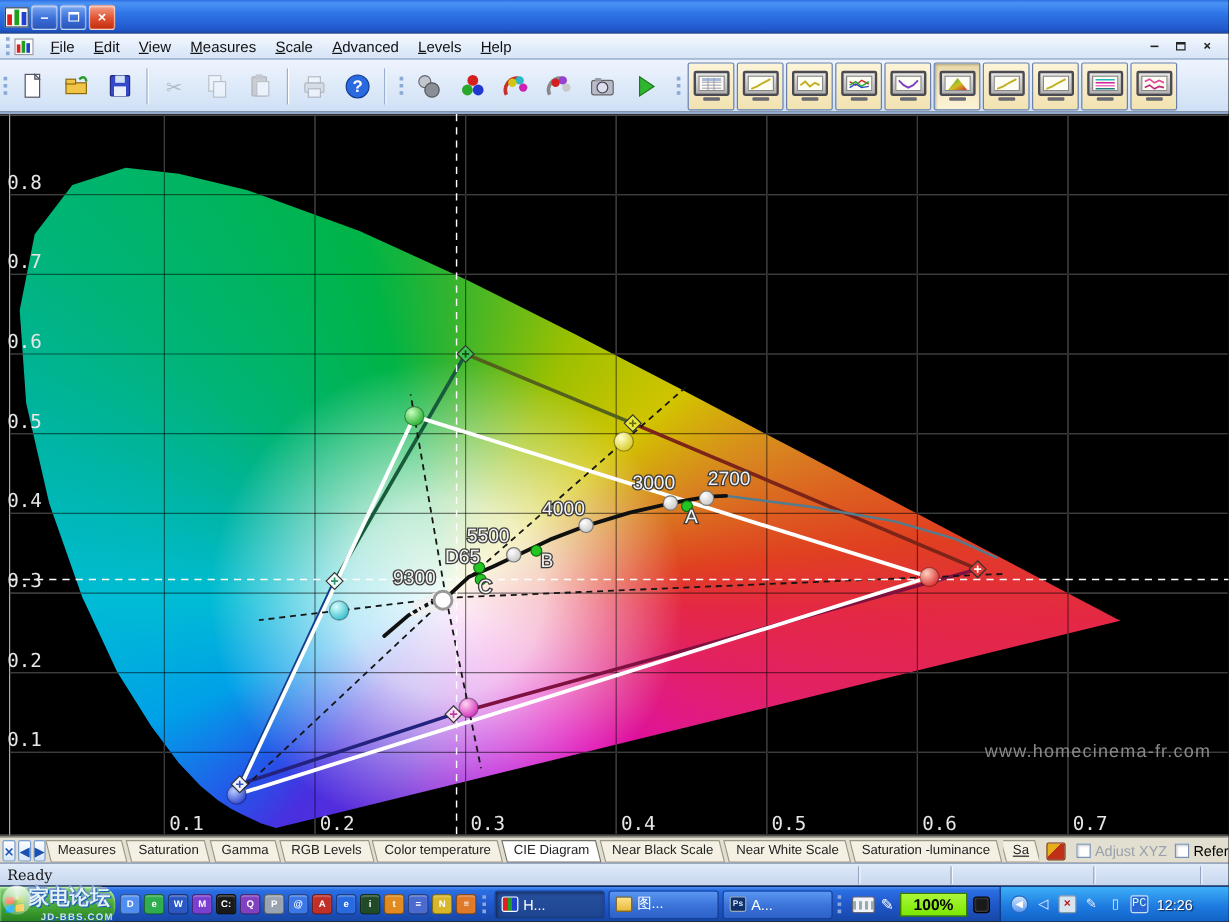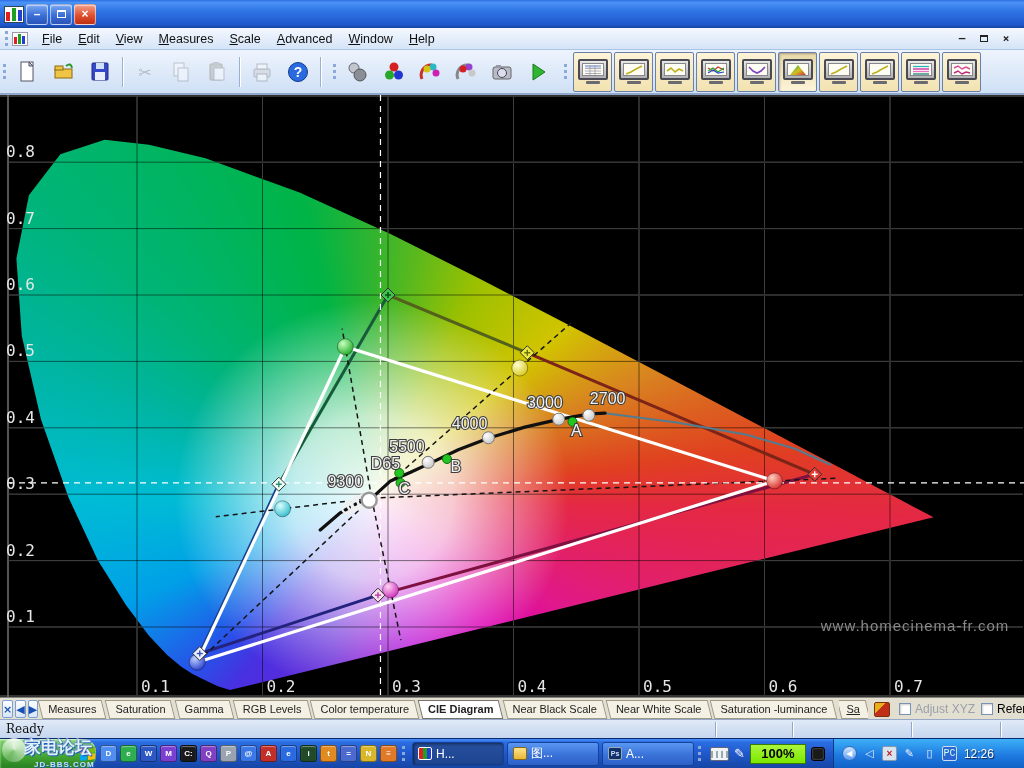--- a/index.html
+++ b/index.html
@@ -61,21 +61,21 @@
   .wm{font:15px "Liberation Sans",sans-serif;fill:#969696;letter-spacing:1px;opacity:.9;}
 
   
   .tabbar{position:absolute;top:697px;left:0;width:1024px;height:22px;background:#e2dfd0;
     border-top:1px solid #84827a;display:flex;align-items:center;padding:1px 2px 0 2px;}
   .tab-nav{width:19px;height:18px;margin-right:2px;background:linear-gradient(#fdfeff,#d7e6f9);
     border:1px solid #7aa0d4;border-radius:2px;color:#1a50b0;font:bold 11px "DejaVu Sans",sans-serif;
     display:flex;align-items:center;justify-content:center;}
   .tab{position:relative;height:19px;line-height:19px;padding:0 8px;margin-right:3px;font-size:11px;color:#222;white-space:nowrap;}
   .tab::before{content:"";position:absolute;inset:0;background:#f4f1e4;border:1px solid #9a9786;transform:skewX(14deg);}
-  .tab.active{font-weight:bold;}
+  .tab.active{font-weight:normal;}
   .tab.active::before{background:#fff;border-color:#74726a;}
   .tab span{position:relative;}
   .tab.truncated{max-width:30px;overflow:hidden;text-decoration:underline;}
   .meter-icon{width:16px;height:15px;background:linear-gradient(135deg,#e8b018 40%,#c03018 40%);
     border:1px solid #803010;border-radius:2px;margin:0 3px;flex:none;}
   .chk-wrap{display:flex;align-items:center;gap:4px;margin-left:6px;font-size:12px;white-space:nowrap;}
   .chk{width:12px;height:12px;background:#fff;border:1px solid #7a92b4;box-shadow:inset 1px 1px 2px #0003;flex:none;}
   .chk-label.disabled{color:#9aa0ac;}
 
   
@@ -84,21 +84,21 @@
     display:flex;align-items:center;font:12px "DejaVu Serif",serif;color:#111;padding-left:6px;gap:39px;}
   .spacer{flex:1;}
   .spane{height:15px;border-left:1px solid #94a4c4;box-shadow:1px 0 0 #fff inset;margin-left:2px;}
 
   
   .taskbar{position:absolute;top:738px;left:0;width:1024px;height:30px;display:flex;align-items:center;
     background:linear-gradient(180deg,#4a90f8 0%,#2b6fe3 10%,#2058cc 50%,#1646a5 100%);
     border-top:1px solid #0a2a70;}
   .start{position:relative;width:96px;height:30px;flex:none;border-radius:0 13px 13px 0;
     background:linear-gradient(180deg,#8ad47a 0%,#4caf3c 45%,#2f8c22 90%);
-    box-shadow:inset 0 1px 2px #dfc,inset 0 -5px 7px #1542;display:flex;align-items:center;padding-left:5px;justify-content:flex-end;}
+    box-shadow:inset 0 1px 2px #dfc,inset 0 -5px 7px #1542;display:flex;align-items:center;padding-left:5px;}
   .flag{width:16px;height:14px;display:grid;grid-template-columns:7px 7px;grid-template-rows:6px 6px;gap:1px;transform:skewY(-6deg);}
   .flag i{display:block;border-radius:1px;}
   .start-wm{position:absolute;left:24px;top:-3px;z-index:5;line-height:1;opacity:.95;pointer-events:none;}
   .start-wm .l1{font:bold 17px "Liberation Sans",sans-serif;color:#eaf4ff;
     text-shadow:0 0 2px #1a5ac0,1px 1px 0 #1a5ac0,-1px -1px 0 #9ad;}
   .start-wm .l2{font:bold 8px "Liberation Sans",sans-serif;color:#cfe6ff;letter-spacing:1px;
     text-shadow:1px 1px 0 #1a5ac0;margin-top:1px;margin-left:10px;}
   .swirl{position:absolute;left:-22px;top:2px;width:24px;height:24px;border-radius:50%;
     background:conic-gradient(#fff,#fff4 60%,#fff 100%);opacity:.85;}
   .ql{display:flex;align-items:center;gap:3px;padding:0 4px;}
@@ -157,21 +157,21 @@
         <i style="height:10px;background:#20a020"></i>
         <i style="height:8px;background:#2040d0"></i>
     </div>
     <div id="menu-items" style="display:flex;justify-content:space-between;">
         <div class="menu-item">File</div>
         <div class="menu-item">Edit</div>
         <div class="menu-item">View</div>
         <div class="menu-item">Measures</div>
         <div class="menu-item">Scale</div>
         <div class="menu-item">Advanced</div>
-        <div class="menu-item">Window</div>
+        <div class="menu-item">Levels</div>
         <div class="menu-item">Help</div>
       </div>
     <div class="mdi-btns">
       <div class="mdi-btn">–</div>
       <div class="mdi-btn">
           <span class="mdi-restore"></span>
         </div>
       <div class="mdi-btn">×</div>
     </div>
   </div>

